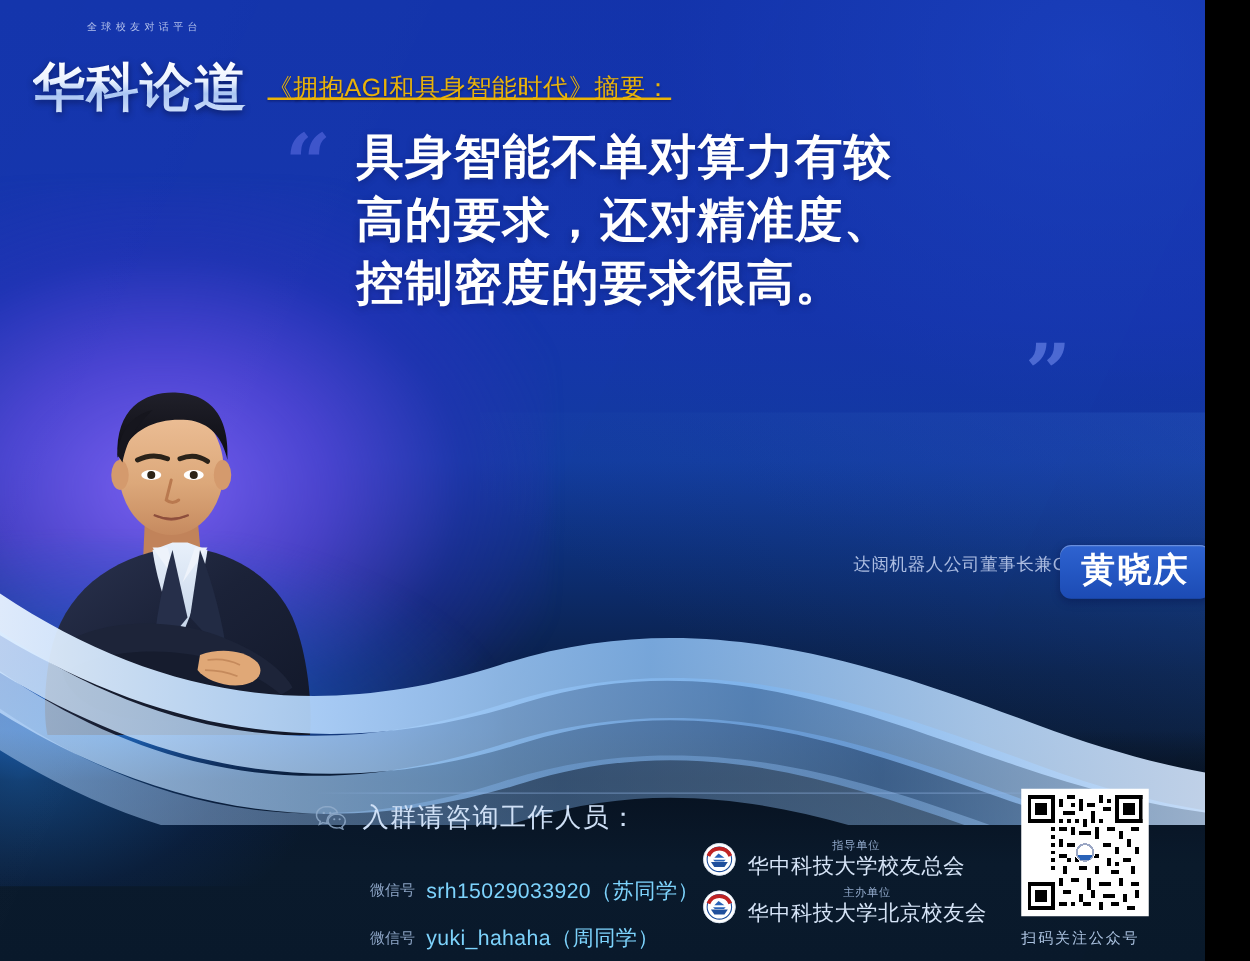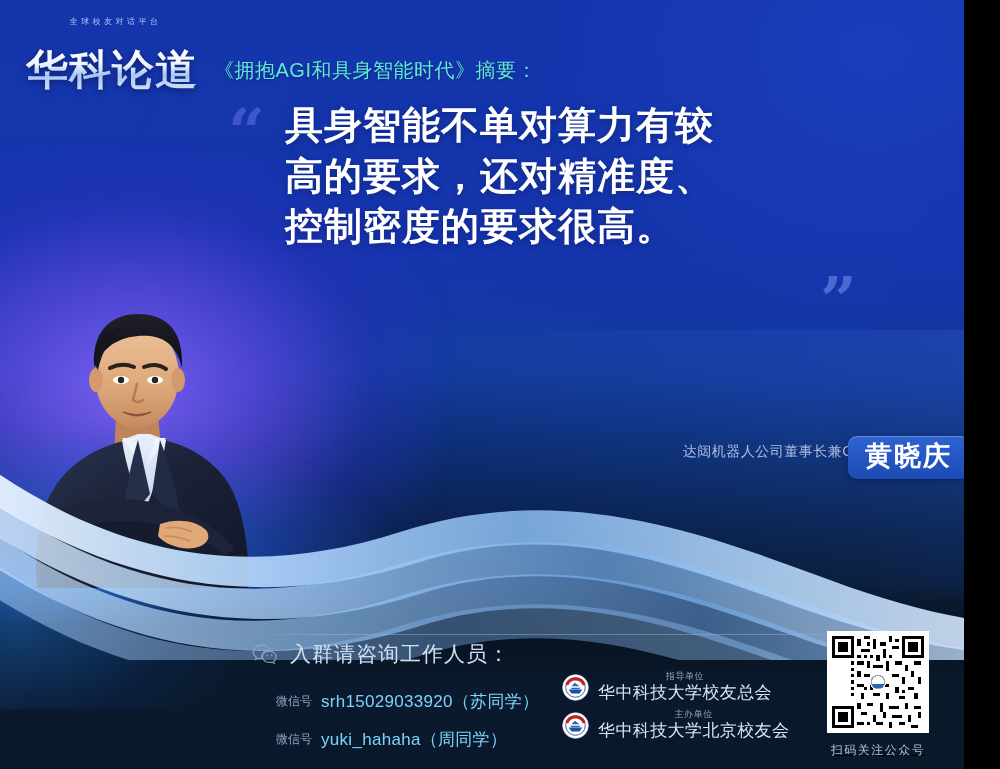--- a/index.html
+++ b/index.html
@@ -54,22 +54,23 @@
   .logo-text{
     font-size:42px;font-weight:bold;letter-spacing:1px;line-height:1;
     background:linear-gradient(180deg,#ffffff 0%,#eaf2ff 38%,#a9c5f3 62%,#cfe0fb 100%);
     -webkit-background-clip:text;background-clip:text;color:transparent;
     -webkit-text-fill-color:transparent;
     filter:drop-shadow(0 2px 3px rgba(0,0,20,.45));
     font-family:"DejaVu Sans","Liberation Sans",sans-serif;
     margin-top:20px;
   }
   .header-title{
-    font-size:20px;color:#5eead4;letter-spacing:.5px;padding-bottom:7px;white-space:nowrap;
+    font-size:20px;color:#eab308;letter-spacing:.5px;padding-bottom:7px;white-space:nowrap;
     text-shadow:0 1px 2px rgba(0,0,40,.4);
+    text-decoration:underline;
   }
 
   
   .quote-open,.quote-close{
     position:absolute;font-size:64px;font-weight:bold;line-height:1;
     color:#4f62d8;opacity:.72;font-family:"DejaVu Serif","Liberation Serif",serif;
     z-index:9;user-select:none;
   }
   .quote-open{left:228px;top:100px;}
   .quote-close{left:820px;top:268px;color:#5a76dd;opacity:.8;}
@@ -98,38 +99,38 @@
   .portrait svg{display:block;}
 
   
   .waves{position:absolute;left:0;top:440px;width:1000px;height:220px;z-index:11;pointer-events:none;}
 
   
   .divider{position:absolute;left:252px;width:595px;top:634px;height:1px;z-index:12;
     background:linear-gradient(90deg,rgba(150,185,235,0) 0%,rgba(150,185,235,.45) 12%,rgba(150,185,235,.45) 88%,rgba(150,185,235,0) 100%);}
 
   .footer{position:absolute;left:252px;top:640px;width:600px;z-index:13;}
-  .footer-head{display:flex;align-items:center;gap:12px;margin-bottom:14px;}
+  .footer-head{display:flex;align-items:center;gap:12px;margin-bottom:25px;}
   .wechat-icon{width:26px;height:20px;opacity:.82;}
   .footer-title{font-size:21px;color:#cfe0f6;letter-spacing:1px;white-space:nowrap;}
 
   .footer-rows{position:relative;}
   .frow{display:flex;align-items:center;height:38px;}
-  .wx-label{font-size:12px;color:#8da5c6;margin-right:9px;margin-left:24px;white-space:nowrap;}
+  .wx-label{font-size:12px;color:#8da5c6;margin-right:9px;margin-left:44px;white-space:nowrap;}
   .wx-value{font-size:17px;color:#7dd3fc;letter-spacing:.3px;white-space:nowrap;
     font-family:"Liberation Sans","DejaVu Sans",sans-serif;}
 
   .orgs{position:absolute;left:562px;top:668px;z-index:13;}
   .org{display:flex;align-items:center;gap:9px;height:38px;text-align:center;}
   .org-badge{width:27px;height:27px;flex:0 0 27px;}
   .org-txt{display:flex;flex-direction:column;line-height:1.05;}
   .org-kind{font-size:9px;color:#93abcc;letter-spacing:.6px;margin-bottom:2px;}
   .org-name{font-size:17px;color:#d6e4f7;letter-spacing:.4px;white-space:nowrap;}
 
-  .qr-wrap{position:absolute;right:35px;top:631px;z-index:13;text-align:center;text-decoration:underline;}
+  .qr-wrap{position:absolute;right:45px;top:631px;z-index:13;}
   .qr{width:102px;height:102px;background:#fff;padding:5px;display:block;}
   .qr-cap{margin-top:9px;font-size:12px;color:#a9c0de;letter-spacing:1.5px;}
 </style>
 </head>
 <body>
 
 <div class="poster">
 
   <div class="bg-base"></div>
   <div class="bg-topright"></div>

